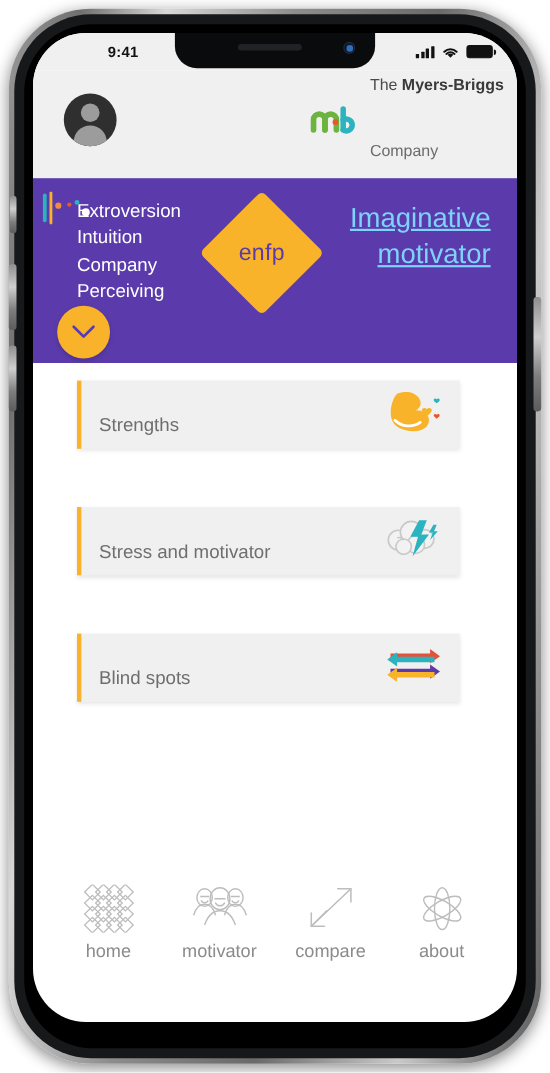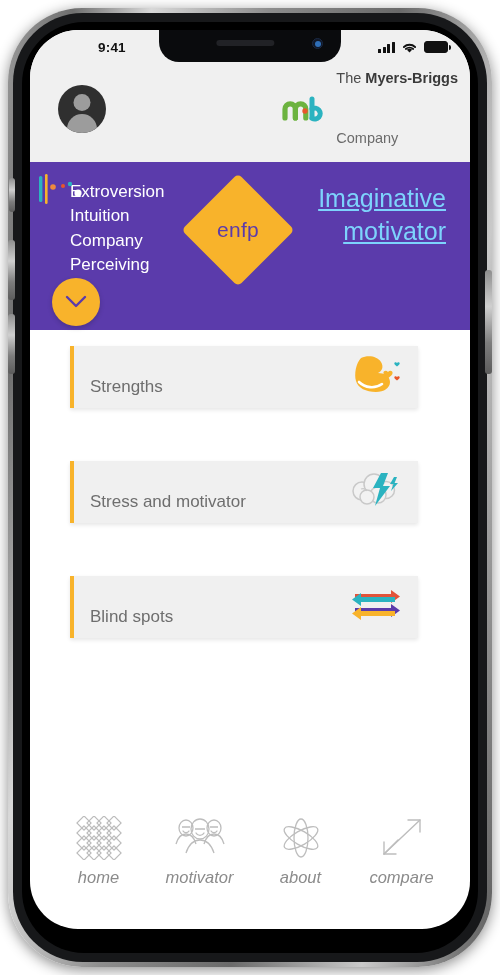--- a/index.html
+++ b/index.html
@@ -310,25 +310,24 @@
     margin-top: -6px;
   }
 
   
   .bottom-nav {
     position: absolute;
     left: 0; bottom: 42px;
     width: 100%;
     height: 106px;
     display: flex;
-    align-items: flex-end;
+    align-items: center;
     justify-content: space-around;
     padding: 8px 18px 0 18px;
     z-index: 6;
-    font-style: italic;
   }
   .nav-item {
     display: flex;
     flex-direction: column;
     align-items: center;
     gap: 6px;
     cursor: pointer;
     flex: 1;
   }
   .nav-icon { width: 52px; height: 48px; display:flex; align-items:center; justify-content:center; }
@@ -515,40 +514,40 @@
             <path d="M37 15 a3.5 3.5 0 0 0 6 0" stroke-linecap="round"></path>
             <path d="M22 17 a4.5 4.5 0 0 0 8 0" stroke-linecap="round"></path>
           </g>
         </svg>
       </div>
       <div class="nav-label">motivator</div>
     </div>
 
     <div class="nav-item">
       <div class="nav-icon">
-        <svg width="46" height="44" viewBox="0 0 46 44">
-          <g stroke="#bdbdbd" stroke-width="1.3" fill="none">
-            <ellipse cx="23" cy="22" rx="7" ry="19"></ellipse>
-            <ellipse cx="23" cy="22" rx="7" ry="19" transform="rotate(60 23 22)"></ellipse>
-            <ellipse cx="23" cy="22" rx="7" ry="19" transform="rotate(120 23 22)"></ellipse>
-          </g>
-        </svg>
-      </div>
-      <div class="nav-label">about</div>
-    </div>
-
-    <div class="nav-item">
-      <div class="nav-icon">
         <svg width="48" height="44" viewBox="0 0 48 44">
           <g stroke="#bdbdbd" stroke-width="1.4" fill="none" stroke-linejoin="round" stroke-linecap="round">
             <path d="M6 38 L42 4"></path>
             <path d="M30 4 H42 V16"></path>
             <path d="M6 38 L20 24"></path>
             <path d="M6 26 V38 H18"></path>
           </g>
         </svg>
       </div>
       <div class="nav-label">compare</div>
     </div>
 
+    <div class="nav-item">
+      <div class="nav-icon">
+        <svg width="46" height="44" viewBox="0 0 46 44">
+          <g stroke="#bdbdbd" stroke-width="1.3" fill="none">
+            <ellipse cx="23" cy="22" rx="7" ry="19"></ellipse>
+            <ellipse cx="23" cy="22" rx="7" ry="19" transform="rotate(60 23 22)"></ellipse>
+            <ellipse cx="23" cy="22" rx="7" ry="19" transform="rotate(120 23 22)"></ellipse>
+          </g>
+        </svg>
+      </div>
+      <div class="nav-label">about</div>
+    </div>
+
   </div>
 
 </div>
 
 </body></html>

